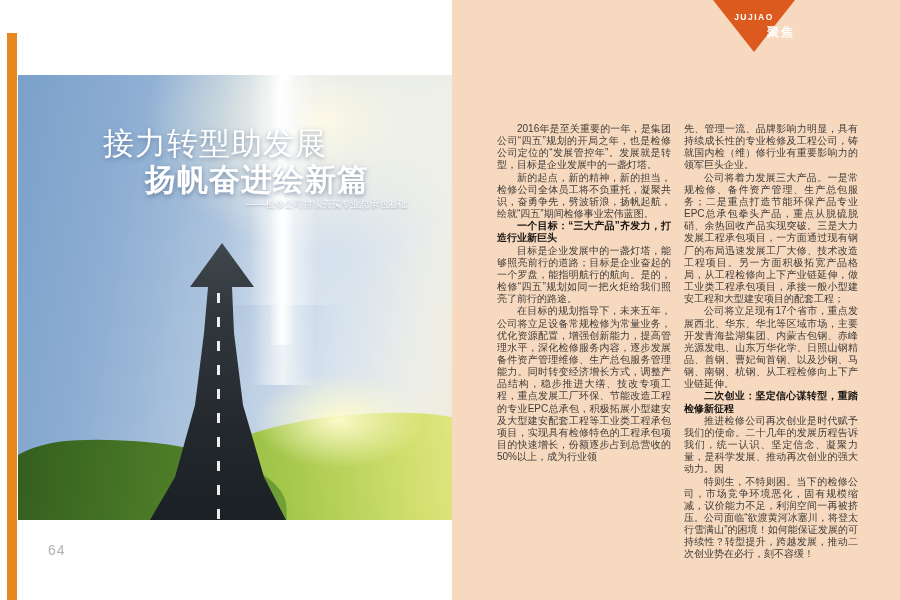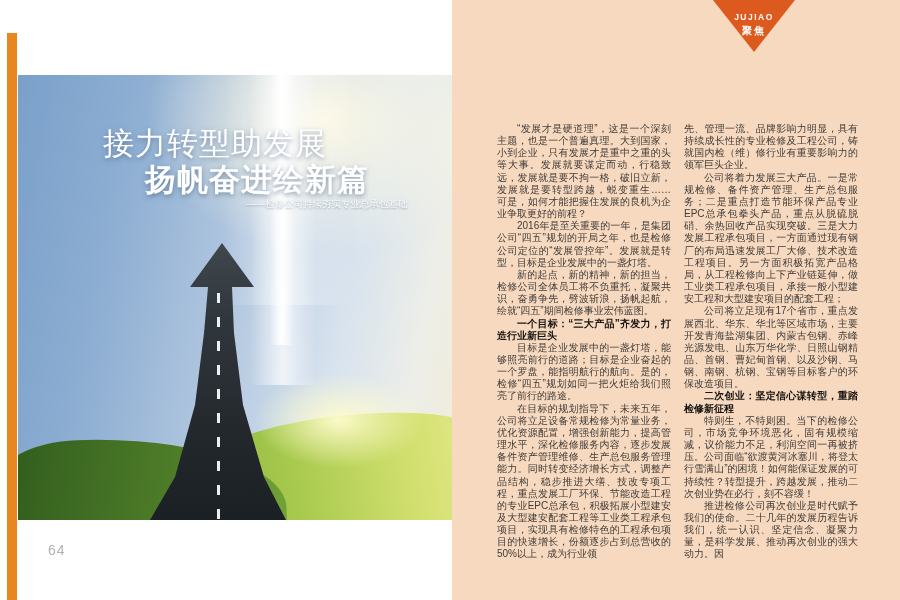--- a/index.html
+++ b/index.html
@@ -42,22 +42,22 @@
     letter-spacing:1px;text-shadow:0 2px 5px rgba(60,85,120,0.55);white-space:nowrap;}
   .subtitle{position:absolute;left:228px;top:123px;font-size:9.5px;color:#fdfdfd;
     text-shadow:0 1px 2px rgba(60,85,120,0.5);white-space:nowrap;text-align:center;}
   .page-num{position:absolute;left:48px;top:542px;font-size:14px;color:#b2b2b2;letter-spacing:1px;}
   
   .right-page{position:absolute;left:452px;top:0;width:448px;height:600px;background:#f6d9bf;}
   .corner-tri{position:absolute;left:261px;top:0;width:0;height:0;
     border-left:41px solid transparent;border-right:41px solid transparent;border-top:52px solid #dd5a1e;}
   .corner-en{position:absolute;left:261px;top:12px;width:82px;text-align:center;
     font-size:8.5px;font-weight:bold;color:#ffffff;letter-spacing:1.5px;}
-  .corner-zh{position:absolute;left:261px;top:24px;width:82px;text-align:center;
-    font-size:10px;font-weight:bold;color:#ffffff;letter-spacing:2px;}
+  .corner-zh{position:absolute;left:261px;top:24px;width:82px;text-align:right;
+    font-size:12px;font-weight:bold;color:#ffffff;letter-spacing:2px;}
   .col{position:absolute;top:123px;width:174px;font-size:10px;line-height:12.15px;
     text-align:justify;color:#3f3b38;}
   .col1{left:45px;}
   .col2{left:232px;}
   .col p{margin:0;padding:0;text-indent:2em;}
   .col p.cont{text-indent:0;}
   .col p.heading{font-weight:bold;color:#161310;}
 </style>
 </head>
 <body>
@@ -79,28 +79,27 @@
     <div class="subtitle">——检修公司持续夯实专业总承包基础</div>
   </div>
   <div class="page-num">64</div>
 </div>
 
 <div class="right-page">
   <div class="corner-tri"></div>
   <div class="corner-en">JUJIAO</div>
   <div class="corner-zh">聚焦</div>
   <div class="col col1">
-      <p class="body">“发展才是硬道理”，这是一个深刻主题，也是一个普遍真理。大到国家，小到企业，只有发展才是重中之重的头等大事。发展就要谋定而动，行稳致远，发展就是要不拘一格，破旧立新，发展就是要转型跨越，蜕变重生……　可是，如何才能把握住发展的良机为企业争取更好的前程？</p>
       <p class="body">2016年是至关重要的一年，是集团公司“四五”规划的开局之年，也是检修公司定位的“发展管控年”。发展就是转型，目标是企业发展中的一盏灯塔。</p>
       <p class="body">新的起点，新的精神，新的担当，检修公司全体员工将不负重托，凝聚共识，奋勇争先，劈波斩浪，扬帆起航，绘就“四五”期间检修事业宏伟蓝图。</p>
       <p class="heading">一个目标：“三大产品”齐发力，打造行业新巨头</p>
       <p class="body">目标是企业发展中的一盏灯塔，能够照亮前行的道路；目标是企业奋起的一个罗盘，能指明航行的航向。是的，检修“四五”规划如同一把火炬给我们照亮了前行的路途。</p>
       <p class="body">在目标的规划指导下，未来五年，公司将立足设备常规检修为常量业务，优化资源配置，增强创新能力，提高管理水平，深化检修服务内容，逐步发展备件资产管理维修、生产总包服务管理能力。同时转变经济增长方式，调整产品结构，稳步推进大缮、技改专项工程，重点发展工厂环保、节能改造工程的专业EPC总承包，积极拓展小型建安及大型建安配套工程等工业类工程承包项目，实现具有检修特色的工程承包项目的快速增长，份额逐步占到总营收的50%以上，成为行业领</p>
     </div>
   <div class="col col2">
       <p class="cont">先、管理一流、品牌影响力明显，具有持续成长性的专业检修及工程公司，铸就国内检（维）修行业有重要影响力的领军巨头企业。</p>
       <p class="body">公司将着力发展三大产品。一是常规检修、备件资产管理、生产总包服务；二是重点打造节能环保产品专业EPC总承包拳头产品，重点从脱硫脱硝、余热回收产品实现突破。三是大力发展工程承包项目，一方面通过现有钢厂的布局迅速发展工厂大修、技术改造工程项目。另一方面积极拓宽产品格局，从工程检修向上下产业链延伸，做工业类工程承包项目，承接一般小型建安工程和大型建安项目的配套工程；</p>
-      <p class="body">公司将立足现有17个省市，重点发展西北、华东、华北等区域市场，主要开发青海盐湖集团、内蒙古包钢、赤峰光源发电、山东万华化学、日照山钢精品、首钢、曹妃甸首钢、以及沙钢、马钢、南钢、杭钢、宝钢等目标客户的环保改造项目。</p>
+      <p class="body">公司将立足现有17个省市，重点发展西北、华东、华北等区域市场，主要开发青海盐湖集团、内蒙古包钢、赤峰光源发电、山东万华化学、日照山钢精品、首钢、曹妃甸首钢、以及沙钢、马钢、南钢、杭钢、从工程检修向上下产业链延伸。</p>
       <p class="heading">二次创业：坚定信心谋转型，重踏检修新征程</p>
+      <p class="body">推进检修公司再次创业是时代赋予我们的使命。二十几年的发展历程告诉我们，统一认识、坚定信念、凝聚力量，是科学发展、推动再次创业的强大动力。因</p>
       <p class="body">特则生，不特则困。当下的检修公司，市场竞争环境恶化，固有规模缩减，议价能力不足，利润空间一再被挤压。公司面临“欲渡黄河冰塞川，将登太行雪满山”的困境！如何能保证发展的可持续性？转型提升，跨越发展，推动二次创业势在必行，刻不容缓！</p>
-      <p class="body">推进检修公司再次创业是时代赋予我们的使命。二十几年的发展历程告诉我们，统一认识、坚定信念、凝聚力量，是科学发展、推动再次创业的强大动力。因</p>
     </div>
 </div>
 
 </body></html>

